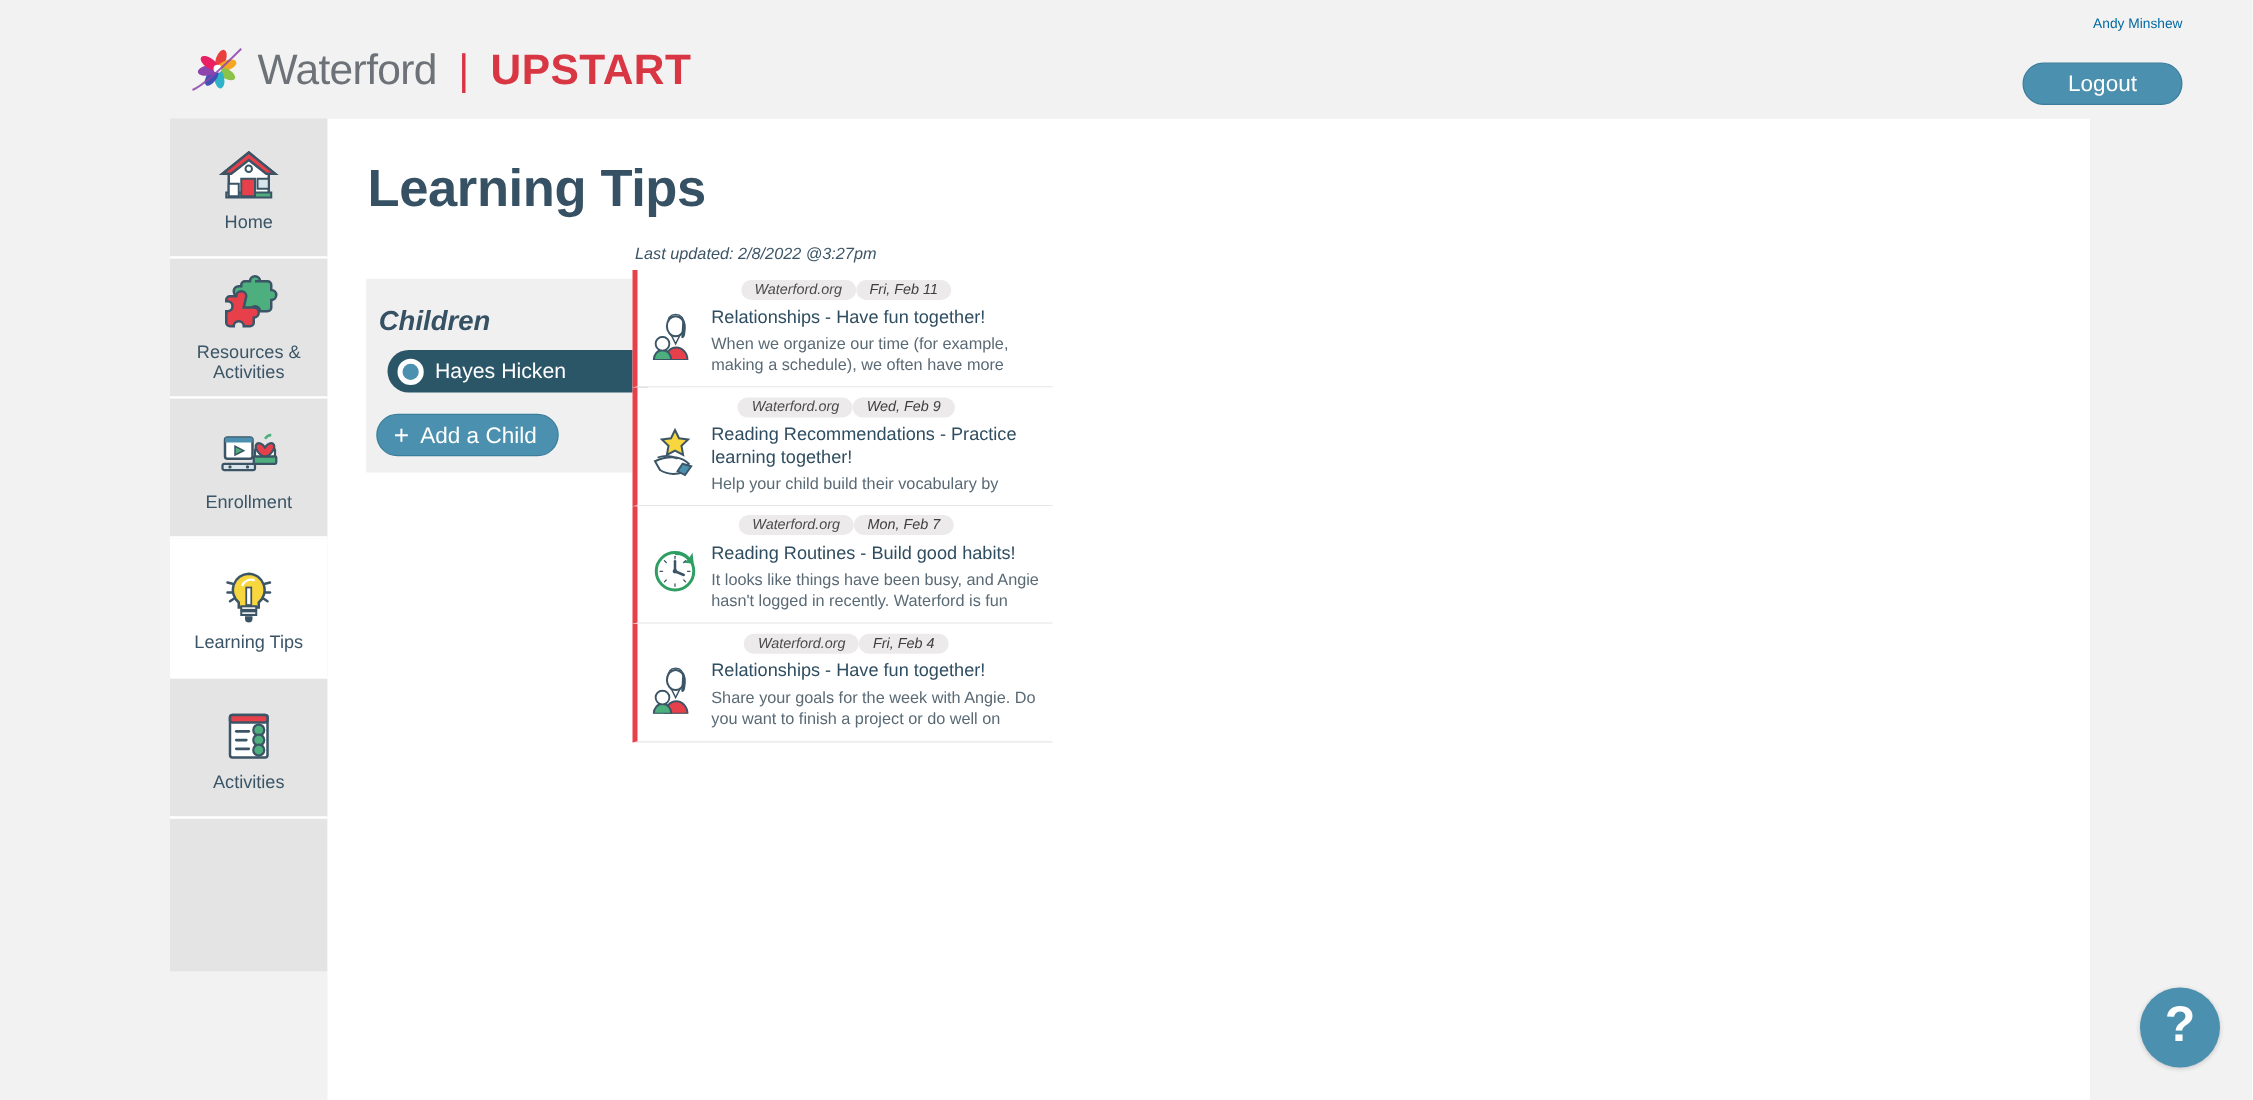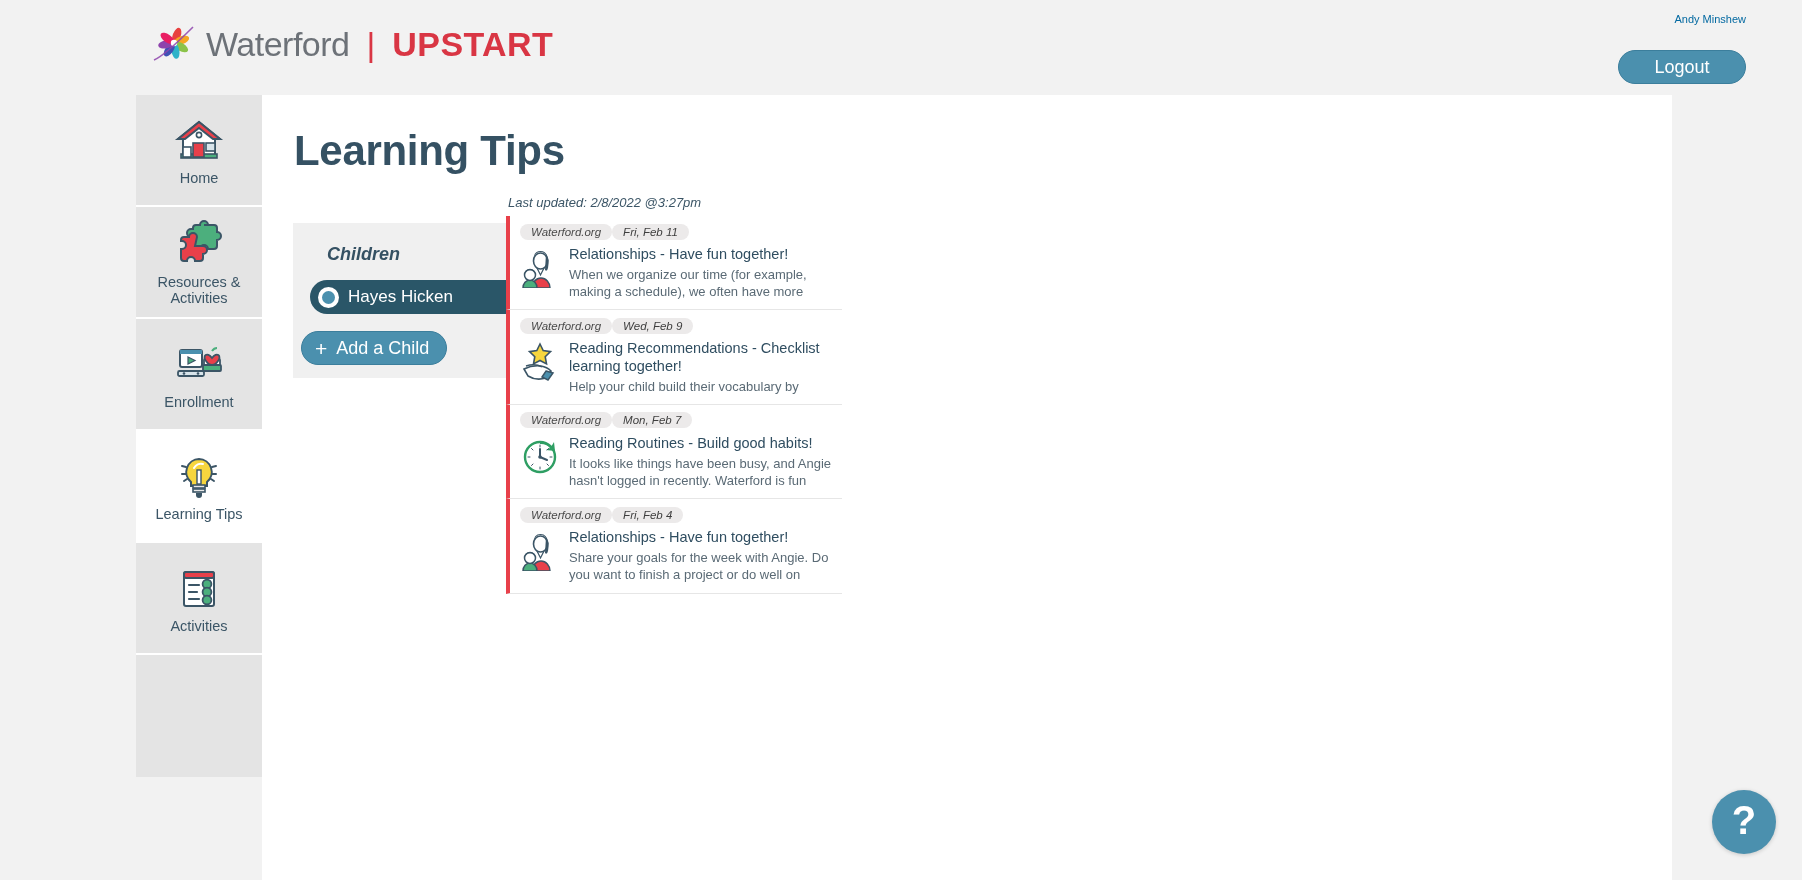--- a/index.html
+++ b/index.html
@@ -10,21 +10,21 @@
     overflow: hidden;
   }
   .page { position: relative; width: 1802px; height: 880px; background: #f2f2f2; }
 
   
   .header {
     position: absolute; top: 0; left: 0; width: 1802px; height: 95px;
     background: #f2f2f2;
   }
   .logo-wrap {
-    position: absolute; left: 152px; top: 22px;
+    position: absolute; left: 152px; top: 34px;
     display: flex; align-items: center; gap: 10px;
   }
   .logo-mark { width: 44px; height: 44px; display:block; }
   .logo-word {
     font-size: 34px; color: #6d7278; letter-spacing: -0.5px;
     font-family: "Liberation Sans", sans-serif; font-weight: 400;
   }
   .logo-bar { color: #d93644; font-size: 34px; margin: 0 7px; font-weight: 400; }
   .logo-upstart {
     font-size: 34px; color: #d93644; font-weight: bold; letter-spacing: 0.4px;
@@ -73,22 +73,22 @@
     font-size: 42px; font-weight: bold; color: #355163;
     letter-spacing: -0.3px;
   }
 
   
   .children-card {
     position: absolute; left: 31px; top: 128px;
     width: 252px; height: 155px; background: #f0f0f0;
   }
   .children-title {
-    position: absolute; left: 34px; top: 21px;
-    font-size: 18px; font-weight: bold; font-style: italic;
+    position: absolute; left: 10px; top: 21px;
+    font-size: 22px; font-weight: bold; font-style: italic;
     color: #355163;
   }
   .child-pill {
     position: absolute; left: 17px; top: 57px;
     width: 215px; height: 34px; border-radius: 17px;
     background: #2a5668; display: flex; align-items: center;
     padding-left: 8px; gap: 9px; cursor: pointer;
   }
   .radio-outer {
     width: 21px; height: 21px; border-radius: 50%;
@@ -111,21 +111,21 @@
   .last-updated {
     font-size: 13px; font-style: italic; color: #3b5566;
     margin-bottom: 6px; margin-left: 2px;
   }
   .tip-card {
     position: relative; width: 336px; background: #ffffff;
     border-left: 4px solid #e8404a;
     border-bottom: 1px solid #e6e6e6;
     padding: 7px 8px 9px 10px; cursor: pointer;
   }
-  .tip-top { display: flex; align-items: center; justify-content: flex-start; height: 17px; }
+  .tip-top { display: flex; align-items: center; justify-content: center; height: 17px; }
   .badge {
     background: #eceaea; border-radius: 9px; padding: 2px 11px;
     font-size: 11.5px; font-style: italic; color: #4a4a4a;
     min-width: 86px; text-align: left;
   }
   .badge.date { text-align: center; min-width: 70px; color: #3e3e3e; }
   .tip-body { display: flex; gap: 9px; margin-top: 4px; }
   .tip-icon { width: 40px; height: 44px; flex: none; }
   .tip-texts { flex: 1; padding-top: 2px; }
   .tip-title {
@@ -318,21 +318,21 @@
         <div class="tip-body">
           <span>
             <svg class="tip-icon" viewBox="0 0 40 44">
               <path d="M20 6 l3.2 6.6 l7.3 1 l-5.3 5.1 l1.3 7.2 l-6.5 -3.4 l-6.5 3.4 l1.3 -7.2 l-5.3 -5.1 l7.3 -1 z" fill="#f7d63e" stroke="#3b5566" stroke-width="1.6"></path>
               <path d="M4 31 q8 -4 17 -3 q6 1 10 5 l-5 7 q-10 3 -18 -2 z" fill="#ffffff" stroke="#3b5566" stroke-width="1.6"></path>
               <path d="M26 33 l7 2 l-5 7 l-6 -3 z" fill="#4b90ae" stroke="#3b5566" stroke-width="1.5"></path>
               <path d="M6 28 q9 -3 16 1" stroke="#3b5566" stroke-width="1.4" fill="none"></path>
             </svg>
           </span>
           <div class="tip-texts">
-            <div class="tip-title">Reading Recommendations - Checklist learning together!</div>
+            <div class="tip-title">Reading Recommendations - Practice learning together!</div>
             <div class="tip-snippet">Help your child build their vocabulary by</div>
           </div>
         </div>
       </div>
 
       <div class="tip-card">
         <div class="tip-top">
           <span class="badge">Waterford.org</span>
           <span class="badge date">Mon, Feb 7</span>
         </div>

